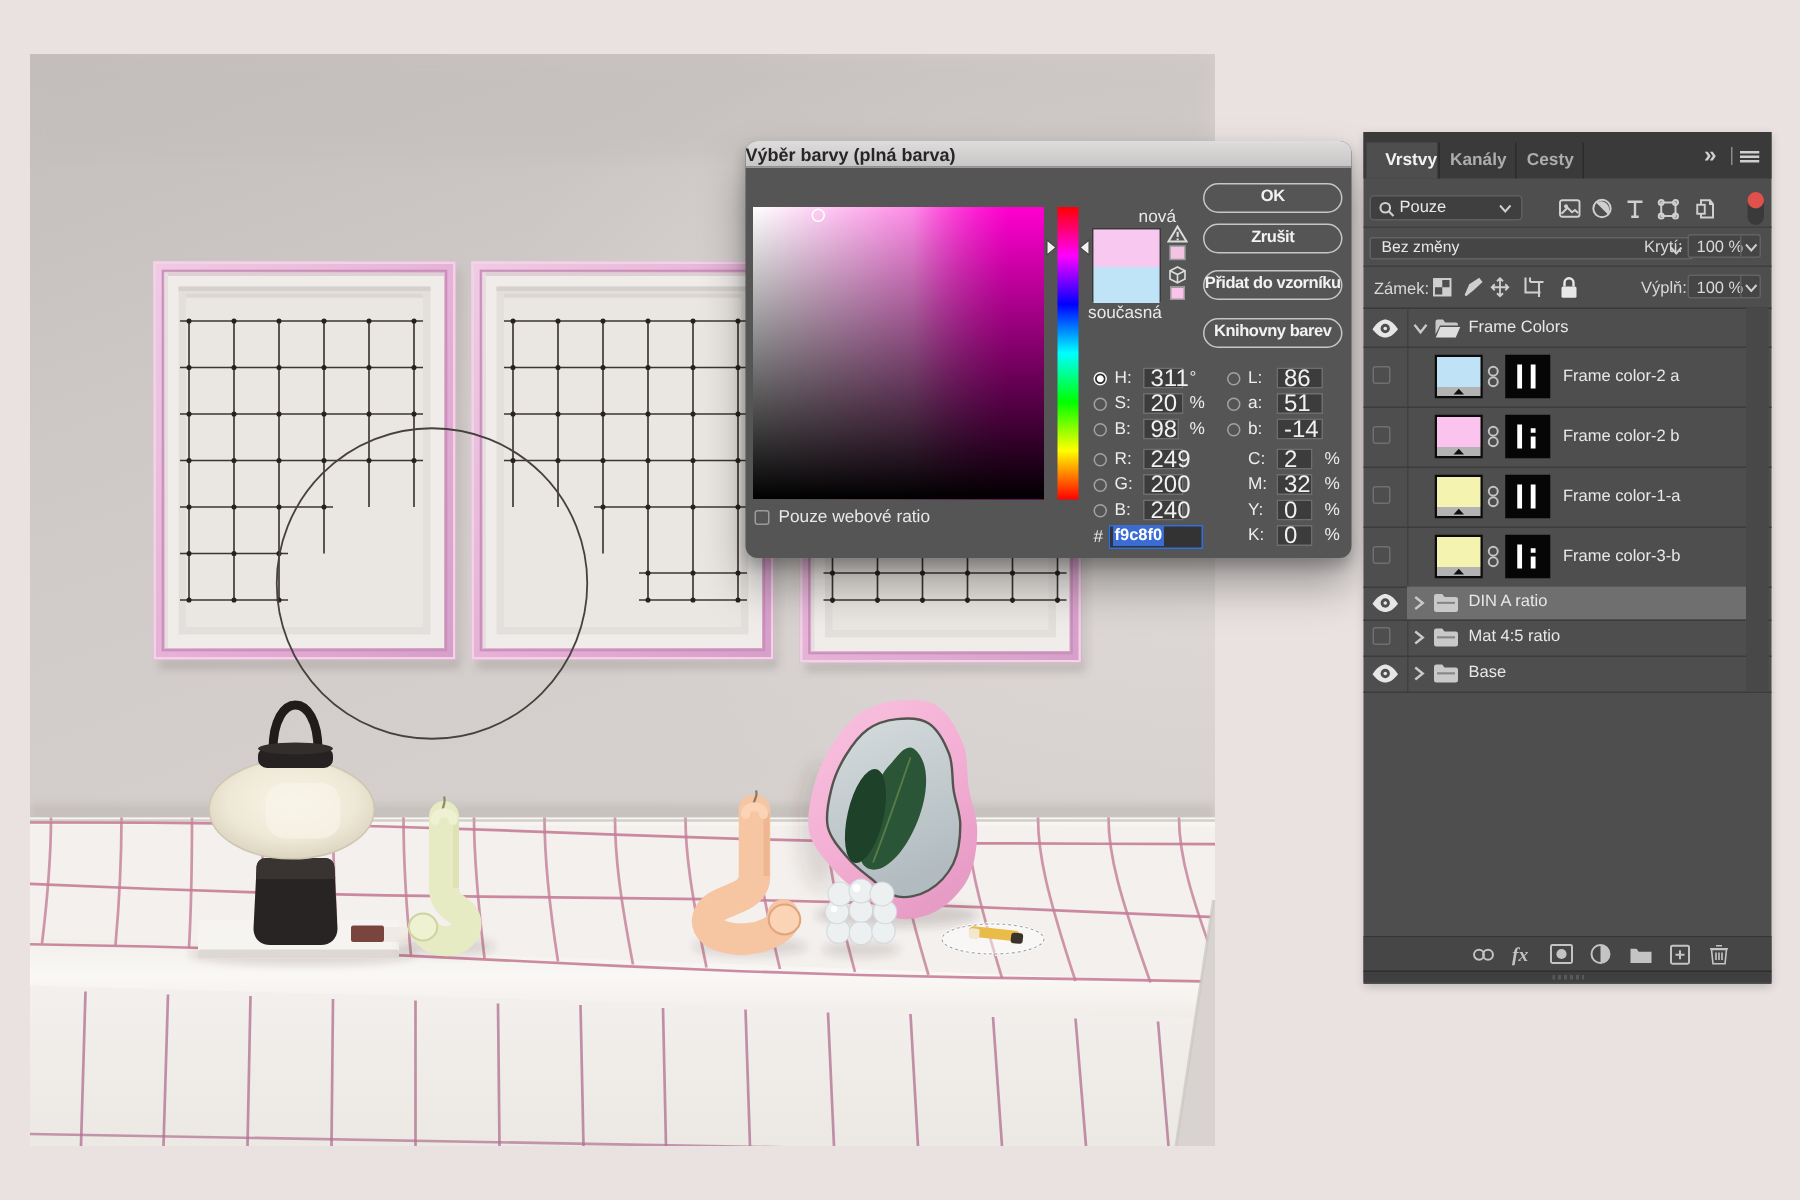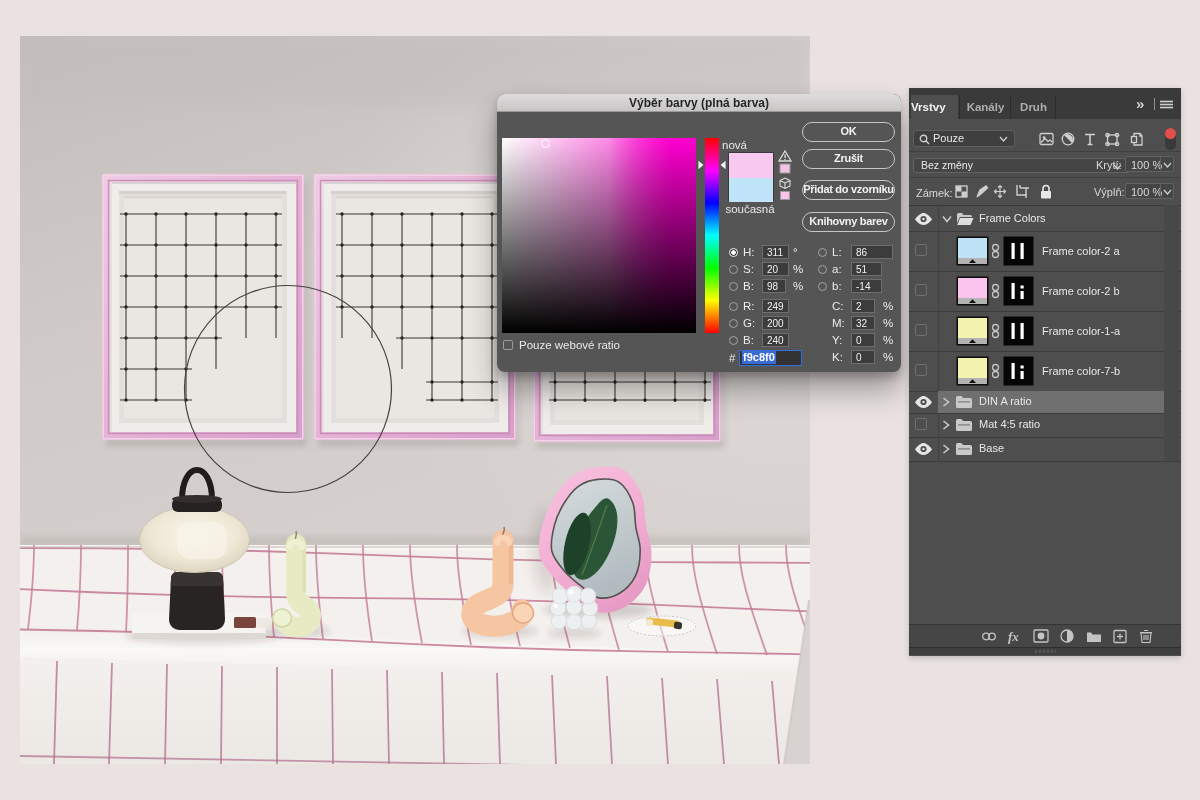--- a/index.html
+++ b/index.html
@@ -1,39 +1,39 @@
 <!DOCTYPE html>
 <html><head><meta charset="utf-8"><style>
 *{margin:0;padding:0;box-sizing:border-box}
 html,body{width:1200px;height:800px;overflow:hidden}
 body{background:#e9e2e1;font-family:"Liberation Sans",sans-serif;position:relative}
 #photo{position:absolute;left:20px;top:36px;width:790px;height:728px;overflow:hidden}
 
 #dialog{position:absolute;left:497px;top:94px;width:404px;height:278px;background:#555555;border-radius:8px;box-shadow:0 18px 30px rgba(0,0,0,0.34),0 5px 9px rgba(0,0,0,0.22)}
-#dtitle{position:absolute;left:0;top:0;width:404px;height:18px;background:linear-gradient(#dedcdc,#c8c5c5);border-radius:8px 8px 0 0;text-align:center;font-size:12px;font-weight:bold;color:#262626;line-height:18px;border-bottom:1px solid #9a9a9a}
+#dtitle{position:absolute;left:0;top:0;width:404px;height:18px;background:linear-gradient(#dedcdc,#c8c5c5);border-radius:8px 8px 0 0;text-align:left;font-size:12px;font-weight:bold;color:#262626;line-height:18px;border-bottom:1px solid #9a9a9a}
 #dfield{position:absolute;left:5px;top:44px;width:194px;height:195px;background:linear-gradient(to right,rgba(255,0,208,0) 55%,#ff00d0 88%),linear-gradient(to right,#ffffff,#ff2ad4)}
 #dfield2{position:absolute;inset:0;background:linear-gradient(to top,#000,rgba(0,0,0,0))}
 #marker{position:absolute;left:39px;top:1px;width:9px;height:9px;border:1.6px solid #fff;border-radius:50%}
 #hue{position:absolute;left:208px;top:44px;width:14px;height:195px;background:linear-gradient(to bottom,#f00 0%,#f0f 16.7%,#00f 33.3%,#0ff 50%,#0f0 66.7%,#ff0 83.3%,#f00 100%)}
 .dlab{position:absolute;font-size:11.5px;color:#e8e8e8}
 #swatch{position:absolute;left:231px;top:58px;width:46px;height:49px;border:1px solid #3a3a3a}
 #swtop{width:100%;height:25px;background:#f9c8f0}
 #swbot{width:100%;height:24px;background:#bfe3f7}
 .dbtn{position:absolute;left:305px;width:93px;height:20px;border:1.5px solid #c6c6c6;border-radius:10px;color:#f2f2f2;font-size:11px;font-weight:bold;text-align:center;line-height:17px;letter-spacing:-0.3px;white-space:nowrap}
 .radio{position:absolute;width:9px;height:9px;border:1.4px solid #a2a2a2;border-radius:50%}
 .radio.sel{border-color:#f5f5f5;background:radial-gradient(circle,#fff 0 2px,#2b2b2b 2.6px)}
 .flab{position:absolute;font-size:11.5px;color:#ececec}
-.finp{position:absolute;height:14px;background:#3c3c3c;border:1px solid #6e6e6e;color:#f0f0f0;font-size:10px;padding:0 0 0 4px;line-height:13px}
+.finp{position:absolute;height:14px;background:#3c3c3c;border:1px solid #6e6e6e;color:#f0f0f0;font-size:16px;padding:0 0 0 4px;line-height:13px}
 #hexinp{position:absolute;left:242px;top:256px;width:63px;height:16px;background:#333;border:1.5px solid #2f6fde;font-size:11px;font-weight:bold;color:#fff;line-height:13px;padding-left:2px}
 #hexsel{background:#3a6cd4;padding:1px 1px}
 #webcb{position:absolute;left:6px;top:246px;width:10px;height:10px;border:1px solid #9b9b9b;border-radius:2px}
 
 #panel{position:absolute;left:909px;top:88px;width:272px;height:568px;background:#4e4e4e;box-shadow:0 2px 6px rgba(0,0,0,0.18)}
 #ptabs{position:absolute;left:0;top:0;width:272px;height:31px;background:#3a3a3a}
-#ptab-active{position:absolute;left:2px;top:7px;width:47px;height:24px;background:#4e4e4e;color:#f2f2f2;font-size:11.5px;font-weight:bold;text-align:left;line-height:24px}
+#ptab-active{position:absolute;left:2px;top:7px;width:47px;height:24px;background:#4e4e4e;color:#f2f2f2;font-size:11.5px;font-weight:bold;text-align:right;line-height:24px}
 .ptab{position:absolute;top:7px;height:24px;color:#adadad;font-size:11.5px;font-weight:bold;text-align:center;line-height:24px}
 #pbody{position:absolute;left:0;top:0;width:272px;height:568px}
 #searchbox{position:absolute;left:4px;top:42px;width:102px;height:17px;background:#3f3f3f;border:1px solid #5e5e5e;border-radius:3px;color:#e8e8e8;font-size:11px;line-height:15px}
 .pbox{position:absolute;height:15px;background:#454545;border:1px solid #626262;border-radius:2px;color:#e8e8e8;font-size:10.5px;line-height:13px}
 .plab{position:absolute;font-size:11px;color:#d8d8d8}
 .lname{position:absolute;font-size:11px;color:#e8e8e8}
 </style></head>
 <body>
 <div id="photo">
 <svg width="790" height="728" viewBox="0 0 790 728">
@@ -400,21 +400,21 @@
   <div id="dtitle">Výběr barvy (plná barva)</div>
   <div id="dfield">
     <div id="dfield2"></div>
     <div id="marker"></div>
   </div>
   <div id="hue"></div>
   <svg id="huearrows" width="30" height="12" style="position:absolute;left:200px;top:65px">
     <path d="M1,1 L7,6 L1,11 Z" fill="#f2f2f2" stroke="#444" stroke-width="0.7"></path>
     <path d="M29,1 L23,6 L29,11 Z" fill="#f2f2f2" stroke="#444" stroke-width="0.7"></path>
   </svg>
-  <div class="dlab" style="left:225px;top:45px;width:40px;text-align:left">nová</div>
+  <div class="dlab" style="left:247px;top:45px;width:40px;text-align:right">nová</div>
   <div id="swatch">
       <div id="swtop"></div>
       <div id="swbot"></div>
     </div>
   <div class="dlab" style="left:225px;top:109px;width:56px;text-align:center">současná</div>
   <svg width="14" height="46" style="position:absolute;left:281px;top:56px">
     <path d="M7,1 L13,11 L1,11 Z" fill="none" stroke="#dcdcdc" stroke-width="1.3"></path>
     <rect x="6.4" y="4.5" width="1.4" height="3.5" fill="#dcdcdc"></rect>
       <rect x="6.4" y="9" width="1.4" height="1.3" fill="#dcdcdc"></rect>
     <rect x="2" y="14" width="10" height="9" fill="#f2c3e2" stroke="#9a9a9a" stroke-width="1"></rect>
@@ -444,21 +444,21 @@
     <div class="flab" style="left:246px;top:206px;width:14px">R:</div>
     <div class="finp" style="left:265px;top:205px;width:27px">249</div>
     <div class="radio" style="left:232px;top:225px"></div>
     <div class="flab" style="left:246px;top:223px;width:14px">G:</div>
     <div class="finp" style="left:265px;top:222px;width:27px">200</div>
     <div class="radio" style="left:232px;top:242px"></div>
     <div class="flab" style="left:246px;top:240px;width:14px">B:</div>
     <div class="finp" style="left:265px;top:239px;width:27px">240</div>
   <div class="radio" style="left:321px;top:154px"></div>
     <div class="flab" style="left:335px;top:152px;width:14px">L:</div>
-    <div class="finp" style="left:354px;top:151px;width:42px">86</div>
+    <div class="finp" style="left:354px;top:151px;width:31px">86</div>
     <div class="radio" style="left:321px;top:171px"></div>
     <div class="flab" style="left:335px;top:169px;width:14px">a:</div>
     <div class="finp" style="left:354px;top:168px;width:31px">51</div>
     <div class="radio" style="left:321px;top:188px"></div>
     <div class="flab" style="left:335px;top:186px;width:14px">b:</div>
     <div class="finp" style="left:354px;top:185px;width:31px">-14</div>
     <div class="flab" style="left:335px;top:206px;width:14px">C:</div>
     <div class="finp" style="left:354px;top:205px;width:24px">2</div>
     <div class="flab" style="left:386px;top:206px">%</div>
     <div class="flab" style="left:335px;top:223px;width:14px">M:</div>
@@ -473,21 +473,21 @@
   <div class="flab" style="left:232px;top:258px">#</div>
   <div id="hexinp"><span id="hexsel">f9c8f0</span></div>
   <div id="webcb"></div>
   <div class="dlab" style="left:22px;top:245px">Pouze webové ratio</div>
 </div>
 
 <div id="panel">
   <div id="ptabs">
     <div id="ptab-active">Vrstvy</div>
     <div class="ptab" style="left:51px;width:51px">Kanály</div>
-    <div class="ptab" style="left:102px;width:45px">Druh</div>
+    <div class="ptab" style="left:102px;width:45px">Cesty</div>
     <div style="position:absolute;left:50px;top:7px;width:1px;height:24px;background:#2b2b2b"></div>
     <div style="position:absolute;left:101px;top:7px;width:1px;height:24px;background:#2b2b2b"></div>
     <div style="position:absolute;left:146px;top:7px;width:1px;height:24px;background:#2b2b2b"></div>
     <div style="position:absolute;left:227px;top:7px;color:#d0d0d0;font-size:15px;font-weight:bold;letter-spacing:-2px">»</div>
     <div style="position:absolute;left:245px;top:10px;width:1px;height:12px;background:#8a8a8a"></div>
     <svg width="13" height="11" style="position:absolute;left:251px;top:12px">
         <g stroke="#cfcfcf" stroke-width="1.6">
           <line x1="0" y1="1.5" x2="13" y2="1.5"></line>
           <line x1="0" y1="4.5" x2="13" y2="4.5"></line>
           <line x1="0" y1="7.5" x2="13" y2="7.5"></line>
@@ -633,21 +633,21 @@
 <path d="M16.5,23.2 L20,27 L13,27 Z" fill="#111"></path>
 <g stroke="#c4c4c4" stroke-width="1.3" fill="none">
 <circle cx="39.5" cy="11.5" r="3"></circle>
           <circle cx="39.5" cy="18.5" r="3"></circle>
 </g>
 <rect x="47.5" y="0.5" width="30" height="29" fill="#060606"></rect>
 <rect x="55.5" y="7" width="3.2" height="16" fill="#fff"></rect>
 <rect x="64.5" y="15" width="3.2" height="8" fill="#fff"></rect>
         <rect x="64.5" y="9.5" width="3.2" height="3" fill="#fff"></rect>
 </svg>
-      <div class="lname" style="left:133px;top:277px">Frame color-7-b</div>
+      <div class="lname" style="left:133px;top:277px">Frame color-3-b</div>
       <div style="position:absolute;left:0;top:303px;width:272px;height:1px;background:#3c3c3c"></div>
     <div style="position:absolute;left:29px;top:303px;width:226px;height:22px;background:#6f6f6f"></div>
       <svg width="19" height="14" style="position:absolute;left:5px;top:307px" viewBox="0 0 19 14">
 <path d="M1,7.5 C4,2.5 8,1 9.5,1 C11,1 15,2.5 18,7.5 C15,11.5 12,13 9.5,13 C7,13 4,11.5 1,7.5 Z" fill="#e6e6e6"></path>
 <circle cx="9.5" cy="7" r="3.1" fill="#4e4e4e"></circle>
         <circle cx="9.5" cy="7" r="1.2" fill="#e6e6e6"></circle>
       </svg>
       <svg width="8" height="10" style="position:absolute;left:33px;top:309px">
         <path d="M1.5,1 L6.5,5 L1.5,9" stroke="#c9c9c9" stroke-width="1.6" fill="none"></path>
       </svg>

